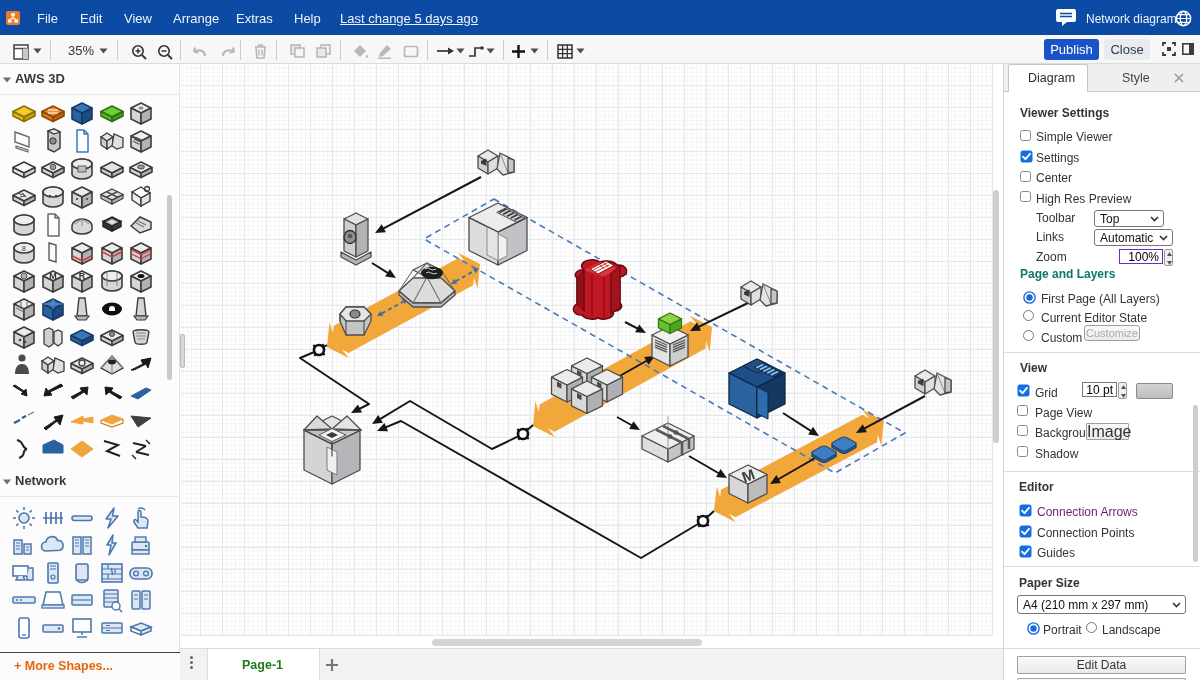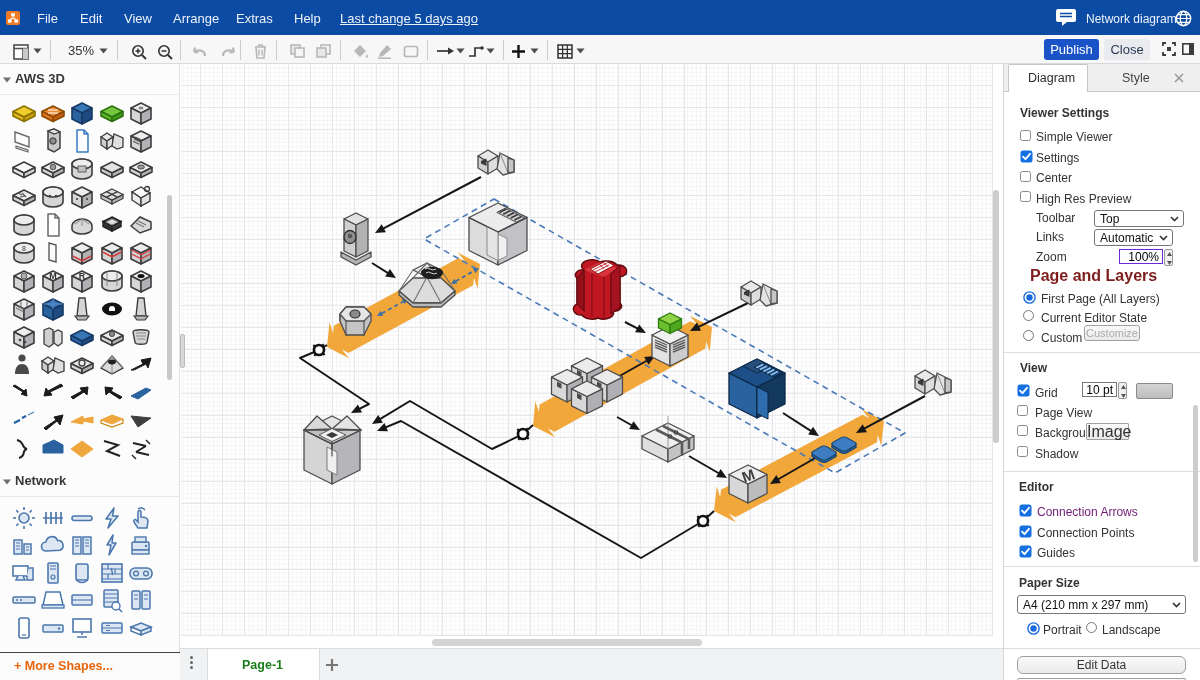--- a/index.html
+++ b/index.html
@@ -797,40 +797,40 @@
     <svg style="position:absolute;left:16px;top:86px" width="13" height="13" viewBox="0 0 13 13">
       <rect x="0.5" y="0.5" width="12" height="12" rx="2.5" fill="#146fe1"></rect>
       <path d="M3,6.6 L5.5,9.2 L10,3.8" stroke="#fff" stroke-width="1.8" fill="none" stroke-linecap="round" stroke-linejoin="round"></path>
     </svg>
     <span style="position:absolute;left:32px;top:87px;font-size:12px;color:#333;white-space:nowrap">Settings</span>
     <div style="position:absolute;left:16px;top:107px;width:11px;height:11px;border:1px solid #8a8a8a;border-radius:2.5px;background:#fff"></div>
     <span style="position:absolute;left:32px;top:107px;font-size:12px;color:#333;white-space:nowrap">Center</span>
     <div style="position:absolute;left:16px;top:127px;width:11px;height:11px;border:1px solid #8a8a8a;border-radius:2.5px;background:#fff"></div>
     <span style="position:absolute;left:32px;top:128px;font-size:12px;color:#333;white-space:nowrap">High Res Preview</span>
     <span style="position:absolute;left:32px;top:147px;font-size:12px;color:#333;white-space:nowrap">Toolbar</span>
-    <div style="position:absolute;left:90px;top:146px;width:90px;height:17px;border:1px solid #767676;border-radius:3px;background:#fff">
+    <div style="position:absolute;left:90px;top:146px;width:70px;height:17px;border:1px solid #767676;border-radius:3px;background:#fff">
       <span style="position:absolute;left:5px;top:1px;font-size:12px;color:#111;white-space:nowrap">Top</span>
       <svg style="position:absolute;right:4px;top:5px" width="9" height="6" viewBox="0 0 9 6">
         <path d="M1,1 L4.5,4.5 L8,1" stroke="#333" stroke-width="1.6" fill="none"></path>
       </svg>
     </div>
     <span style="position:absolute;left:32px;top:166px;font-size:12px;color:#333;white-space:nowrap">Links</span>
     <div style="position:absolute;left:90px;top:165px;width:79px;height:17px;border:1px solid #767676;border-radius:3px;background:#fff">
       <span style="position:absolute;left:5px;top:1px;font-size:12px;color:#111;white-space:nowrap">Automatic</span>
       <svg style="position:absolute;right:4px;top:5px" width="9" height="6" viewBox="0 0 9 6">
         <path d="M1,1 L4.5,4.5 L8,1" stroke="#333" stroke-width="1.6" fill="none"></path>
       </svg>
     </div>
     <span style="position:absolute;left:32px;top:186px;font-size:12px;color:#333;white-space:nowrap">Zoom</span>
     <div style="position:absolute;left:115px;top:185px;width:44px;height:15px;border:1px solid #6d28d9;background:#fff;font-size:12px;text-align:right;line-height:15px;padding-right:3px">100%</div>
     <div style="position:absolute;left:160px;top:185px;width:9px;height:17px;border:1px solid #999;background:#f0f0f0;border-radius:2px"><svg width="9" height="17" viewBox="0 0 9 17">
         <polygon points="4.5,2 7,6 2,6" fill="#555"></polygon>
         <polygon points="4.5,15 7,11 2,11" fill="#555"></polygon>
       </svg></div>
-    <span style="position:absolute;left:26px;top:203px;font-size:16px;font-weight:bold;color:#7f1d1d;white-space:nowrap">Page and Layers</span>
+    <span style="position:absolute;left:16px;top:203px;font-size:12px;font-weight:bold;color:#0f766e;white-space:nowrap">Page and Layers</span>
     <svg style="position:absolute;left:19px;top:227px" width="13" height="13" viewBox="0 0 13 13">
       <circle cx="6.5" cy="6.5" r="5.6" fill="none" stroke="#1a6be0" stroke-width="1.4"></circle>
       <circle cx="6.5" cy="6.5" r="3.2" fill="#1a6be0"></circle>
     </svg>
     <span style="position:absolute;left:37px;top:228px;font-size:12px;color:#333;white-space:nowrap">First Page (All Layers)</span>
     <div style="position:absolute;left:19px;top:246px;width:11px;height:11px;border:1px solid #777;border-radius:50%;background:#fff"></div>
     <span style="position:absolute;left:37px;top:247px;font-size:12px;color:#333;white-space:nowrap">Current Editor State</span>
     <div style="position:absolute;left:19px;top:266px;width:11px;height:11px;border:1px solid #777;border-radius:50%;background:#fff"></div>
     <span style="position:absolute;left:37px;top:267px;font-size:12px;color:#333;white-space:nowrap">Custom</span>
     <div style="position:absolute;left:80px;top:261px;width:56px;height:16px;border:1px solid #a0a0a0;border-radius:3px;background:linear-gradient(#fafafa,#eaeaea);text-align:center;line-height:15px;font-size:11px;color:#aaa">Customize</div>
@@ -880,15 +880,15 @@
       </svg>
     </div>
     <svg style="position:absolute;left:23px;top:558px" width="13" height="13" viewBox="0 0 13 13">
       <circle cx="6.5" cy="6.5" r="5.6" fill="none" stroke="#1a6be0" stroke-width="1.4"></circle>
       <circle cx="6.5" cy="6.5" r="3.2" fill="#1a6be0"></circle>
     </svg>
     <span style="position:absolute;left:39px;top:559px;font-size:12px;color:#333;white-space:nowrap">Portrait</span>
     <div style="position:absolute;left:82px;top:558px;width:11px;height:11px;border:1px solid #777;border-radius:50%;background:#fff"></div>
     <span style="position:absolute;left:98px;top:559px;font-size:12px;color:#333;white-space:nowrap">Landscape</span>
     <div style="position:absolute;left:0px;top:584px;width:197px;height:1px;background:#ddd"></div>
-    <div style="position:absolute;left:13px;top:592px;width:169px;height:18px;border:1px solid #a0a0a0;border-radius:6px;background:linear-gradient(#fafafa,#eaeaea);text-align:center;line-height:17px;font-size:12px;color:#333">Edit Data</div>
+    <div style="position:absolute;left:13px;top:592px;width:169px;height:18px;border:1px solid #a0a0a0;border-radius:1px;background:linear-gradient(#fafafa,#eaeaea);text-align:center;line-height:17px;font-size:12px;color:#333">Edit Data</div>
     <div style="position:absolute;left:13px;top:614px;width:169px;height:2px;border:1px solid #a0a0a0;border-bottom:none;border-radius:3px 3px 0 0;background:#fafafa"></div>
     <div style="position:absolute;left:189px;top:341px;width:5px;height:157px;background:#cdcdcd;border-radius:3px"></div>
 </div>
 </body></html>

